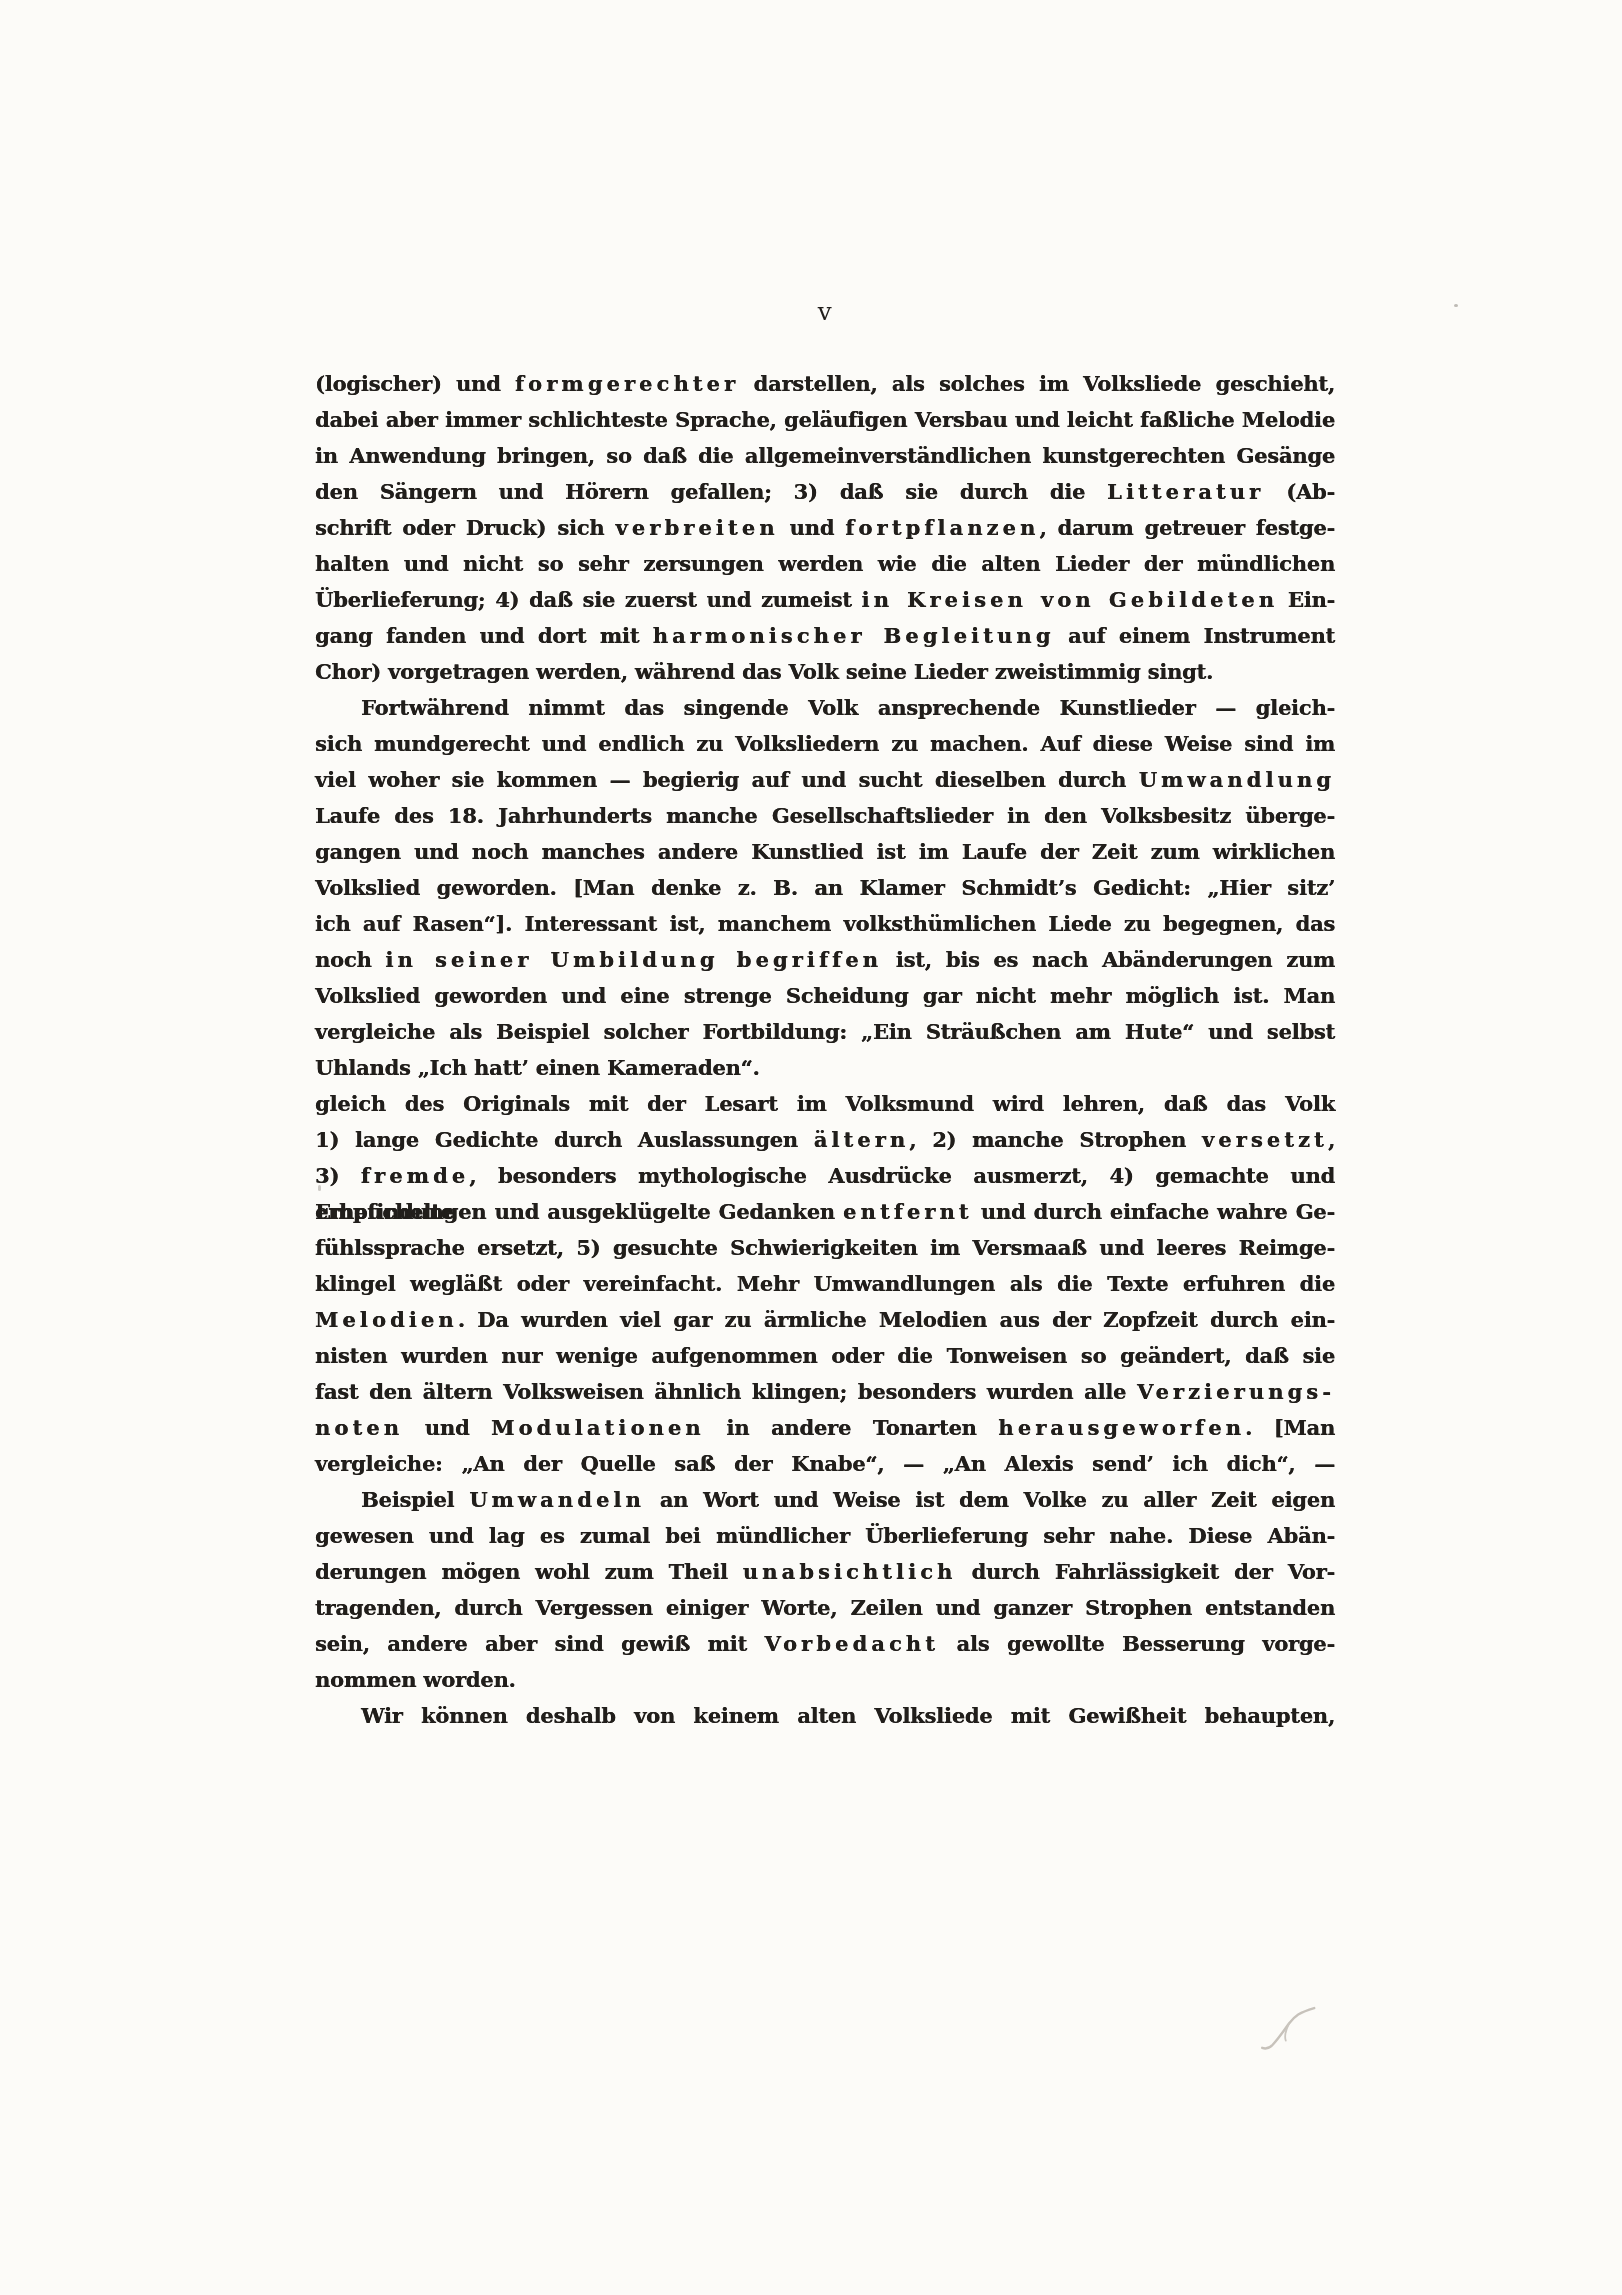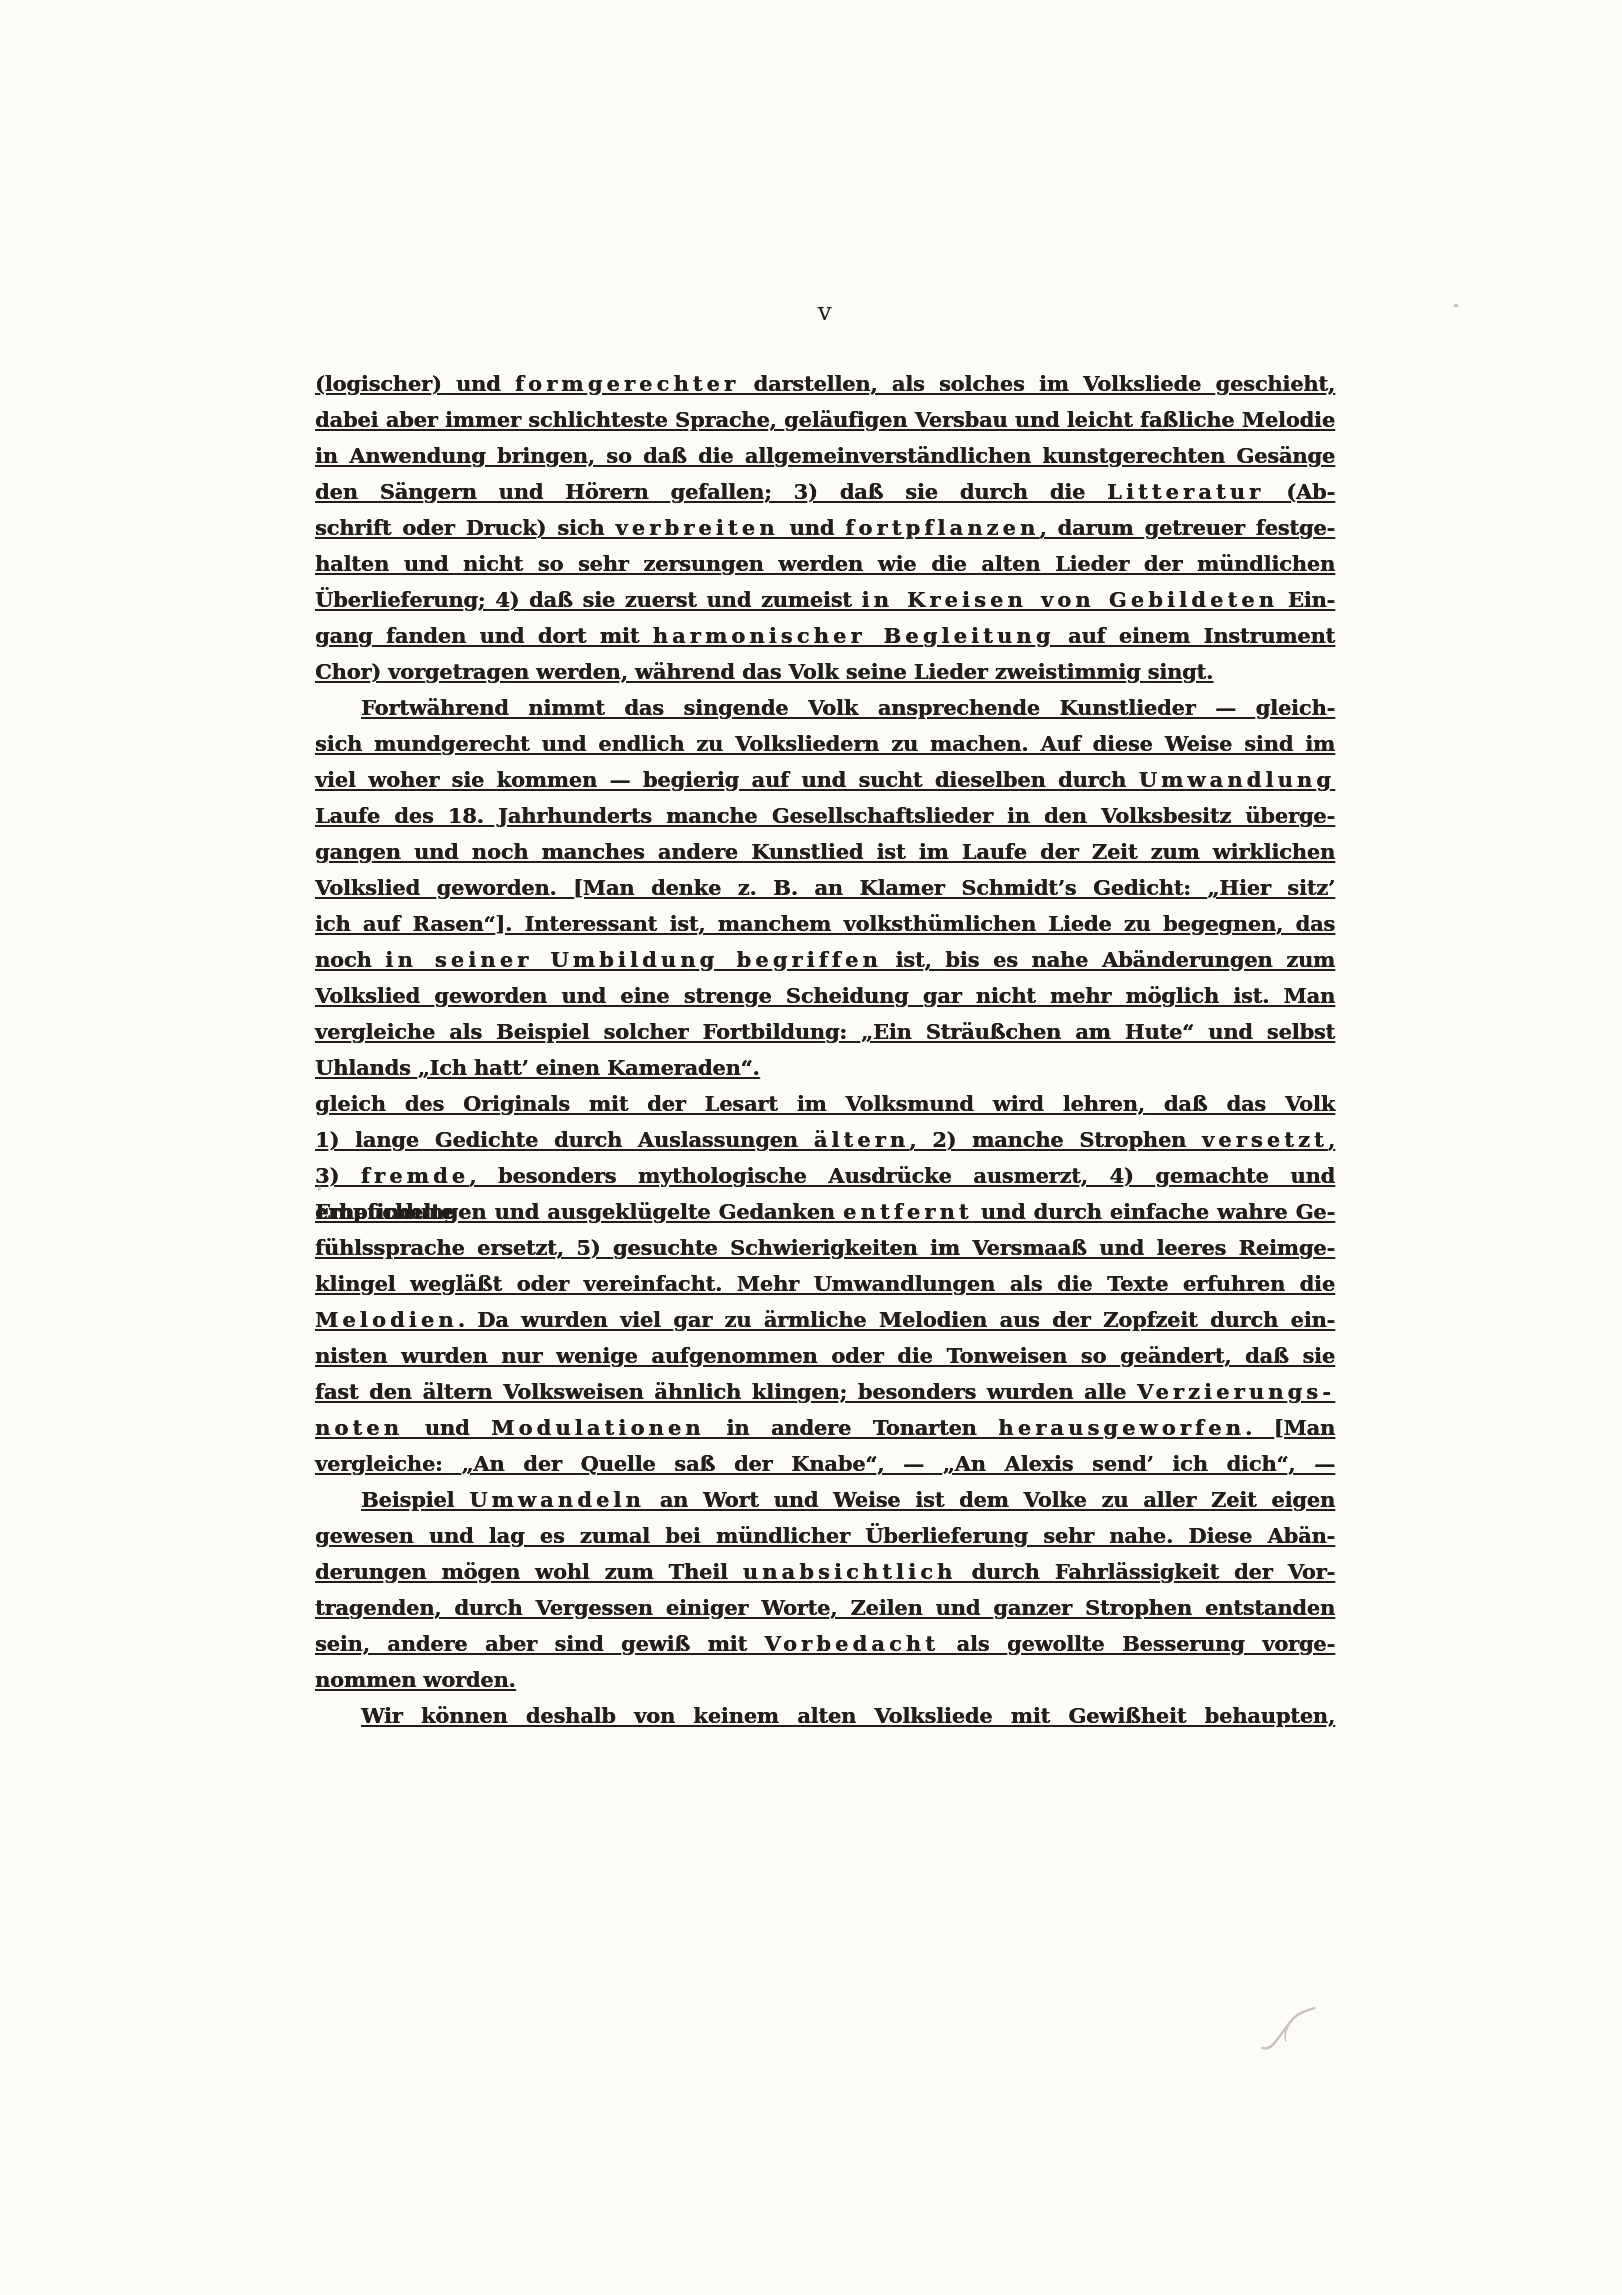--- a/index.html
+++ b/index.html
@@ -10,21 +10,20 @@
     font-family:"DejaVu Serif", serif;
   }
   .page-number {
     position:absolute; left:315px; top:297px; width:1020px;
     text-align:center; font-size:24.6px; font-weight:400; letter-spacing:0.8px;
   }
   .text-block {
     position:absolute; left:315px; top:366px; width:1020px;
     font-size:21px; font-weight:700; letter-spacing:-0.2px;
     text-shadow:0.3px 0 currentColor;
-    text-decoration:underline;
   }
   .para { margin:0; }
   .line {
     height:36px; line-height:36px;
     text-align:justify; text-align-last:justify;
     white-space:normal;
   }
   .line.last { text-align-last:left; }
   .line.indent { text-indent:46px; }
   .sp { letter-spacing:4.1px; }
@@ -58,21 +57,21 @@
         <div class="line last"><span>Chor) vorgetragen werden, während das Volk seine Lieder zweistimmig singt.</span></div>
       </div>
       <div class="para">
         <div class="line indent"><span>Fortwährend nimmt das singende Volk ansprechende Kunstlieder — gleich-</span></div>
         <div class="line"><span>sich mundgerecht und endlich zu Volksliedern zu machen. Auf diese Weise sind im</span></div>
         <div class="line"><span>viel woher sie kommen — begierig auf und sucht dieselben durch </span><span class="sp">Umwandlung</span></div>
         <div class="line"><span>Laufe des 18. Jahrhunderts manche Gesellschaftslieder in den Volksbesitz überge-</span></div>
         <div class="line"><span>gangen und noch manches andere Kunstlied ist im Laufe der Zeit zum wirklichen</span></div>
         <div class="line"><span>Volkslied geworden. [Man denke z. B. an Klamer Schmidt’s Gedicht: „Hier sitz’</span></div>
         <div class="line"><span>ich auf Rasen“]. Interessant ist, manchem volksthümlichen Liede zu begegnen, das</span></div>
-        <div class="line"><span>noch </span><span class="sp">in seiner Umbildung begriffen</span><span> ist, bis es nahe Abänderungen zum</span></div>
+        <div class="line"><span>noch </span><span class="sp">in seiner Umbildung begriffen</span><span> ist, bis es nach Abänderungen zum</span></div>
         <div class="line"><span>Volkslied geworden und eine strenge Scheidung gar nicht mehr möglich ist. Man</span></div>
         <div class="line"><span>vergleiche als Beispiel solcher Fortbildung: „Ein Sträußchen am Hute“ und selbst</span></div>
         <div class="line last"><span>Uhlands „Ich hatt’ einen Kameraden“.</span></div>
       </div>
       <div class="para">
         <div class="line"><span>gleich des Originals mit der Lesart im Volksmund wird lehren, daß das Volk</span></div>
         <div class="line"><span>1) lange Gedichte durch Auslassungen </span><span class="sp">ältern</span><span>, 2) manche Strophen </span><span class="sp">versetzt</span><span>,</span></div>
         <div class="line"><span>3) </span><span class="sp">fremde</span><span>, besonders mythologische Ausdrücke ausmerzt, 4) gemachte und erheuchelte</span></div>
         <div class="line"><span>Empfindungen und ausgeklügelte Gedanken </span><span class="sp">entfernt</span><span> und durch einfache wahre Ge-</span></div>
         <div class="line"><span>fühlssprache ersetzt, 5) gesuchte Schwierigkeiten im Versmaaß und leeres Reimge-</span></div>

